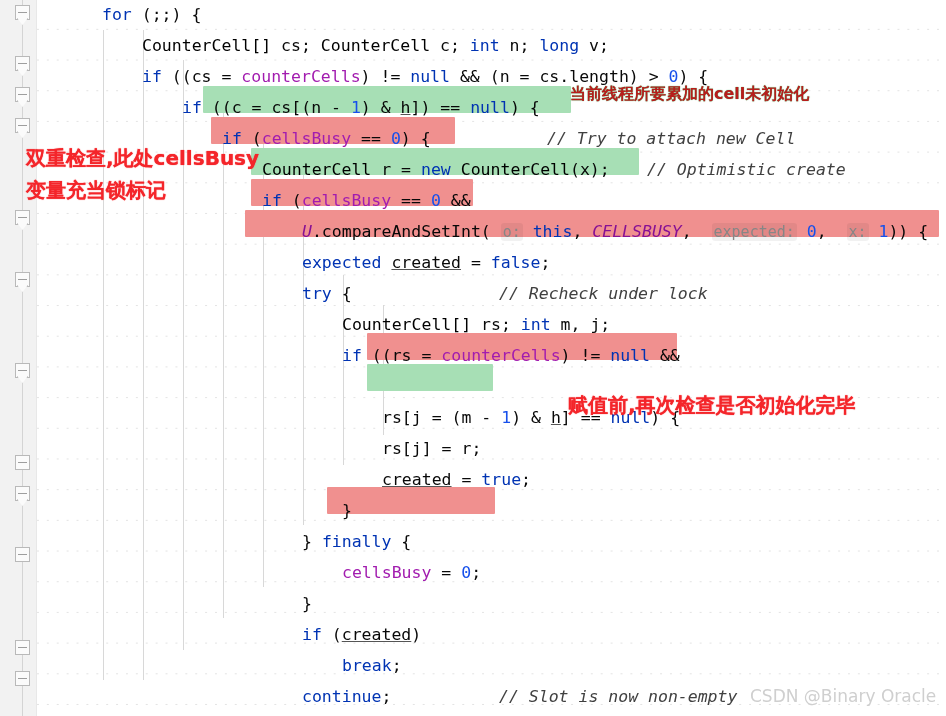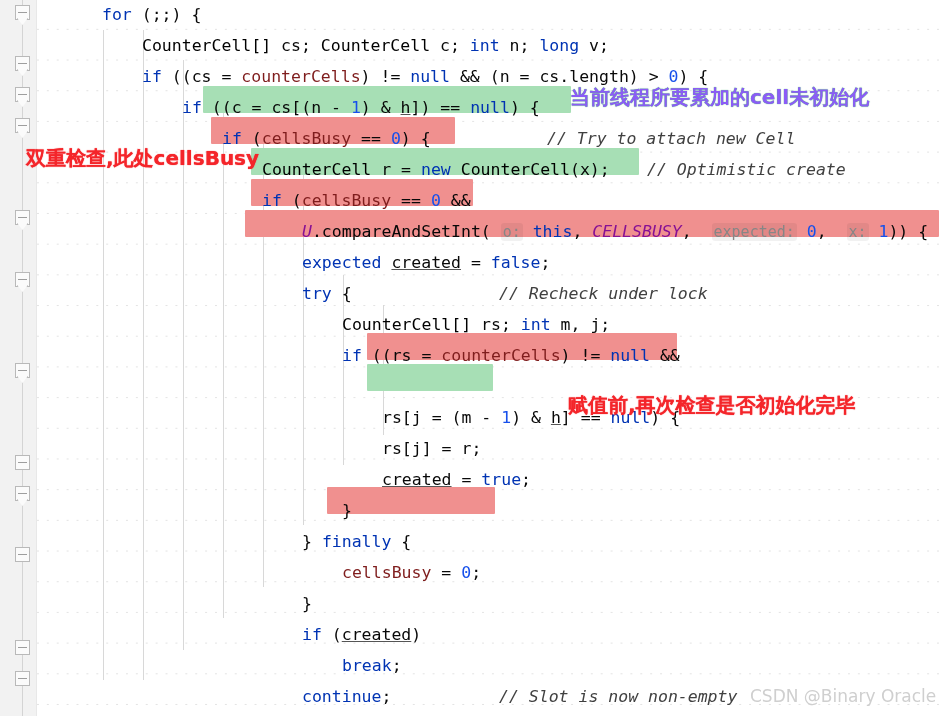--- a/index.html
+++ b/index.html
@@ -100,21 +100,21 @@
     width: 910px; height: 716px;
     pointer-events: none;
     background-image: radial-gradient(circle, #dedede 0.6px, transparent 0.7px);
     background-size: 9.9px 30.7px;
     background-position: 4px 14px;
     opacity: .85;
   }
 
   
   .kw   { color: #0033b3; }
-  .fld  { color: #7f1d1d; }
+  .fld  { color: #a21caf; }
   .num  { color: #1750eb; }
   .cmt  { color: #404040; font-style: italic; }
   .cls  { color: #000000; }
   .pln  { color: #080808; }
   .stat { color: #871094; font-style: italic; }
   .und  { text-decoration: underline; text-decoration-color: #555; }
   .hint {
     color: #868686;
     background: rgba(0,0,0,.055);
     border-radius: 3px;
@@ -132,21 +132,21 @@
   .hl.green { background: #a7dfb5; }
 
   
   .anno {
     position: absolute;
     font-family: "DejaVu Sans", "Liberation Sans", sans-serif;
     font-weight: bold;
     white-space: pre;
   }
   .anno.red   { color: #f4252a; font-size: 20px; text-shadow: 0 0 1px #f4252a; }
-  .anno.green { color: #8b5cf6; font-size: 20px; text-shadow: 0 0 1px #26b050; }
+  .anno.green { color: #b91c1c; font-size: 16px; text-shadow: 0 0 1px #26b050; }
 
   .watermark {
     position: absolute;
     font-family: "DejaVu Sans", "Liberation Sans", sans-serif;
     font-size: 17px;
     color: #cfcfcf;
     white-space: pre;
   }
 </style>
 </head>
@@ -268,18 +268,19 @@
     <div class="line cmt" style="top:155px; left:618px">// Optimistic create</div>
     <div class="line cmt" style="top:279px; left:470px">// Recheck under lock</div>
     <div class="line cmt" style="top:682px; left:470px">// Slot is now non-empty</div>
 
   </div>
 
   <div class="anno green" style="left:570px; top:84px">当前线程所要累加的cell未初始化</div>
 
   <div class="anno red" style="left:26px; top:145px">双重检查,此处cellsBusy</div>
 
+  <div class="anno red" style="left:26px; top:177px">变量充当锁标记</div>
 
   <div class="anno red" style="left:568px; top:392px">赋值前,再次检查是否初始化完毕</div>
 
   <div class="watermark" style="left:750px; top:686px">CSDN @Binary Oracle</div>
 
 </div>
 
 </body></html>

